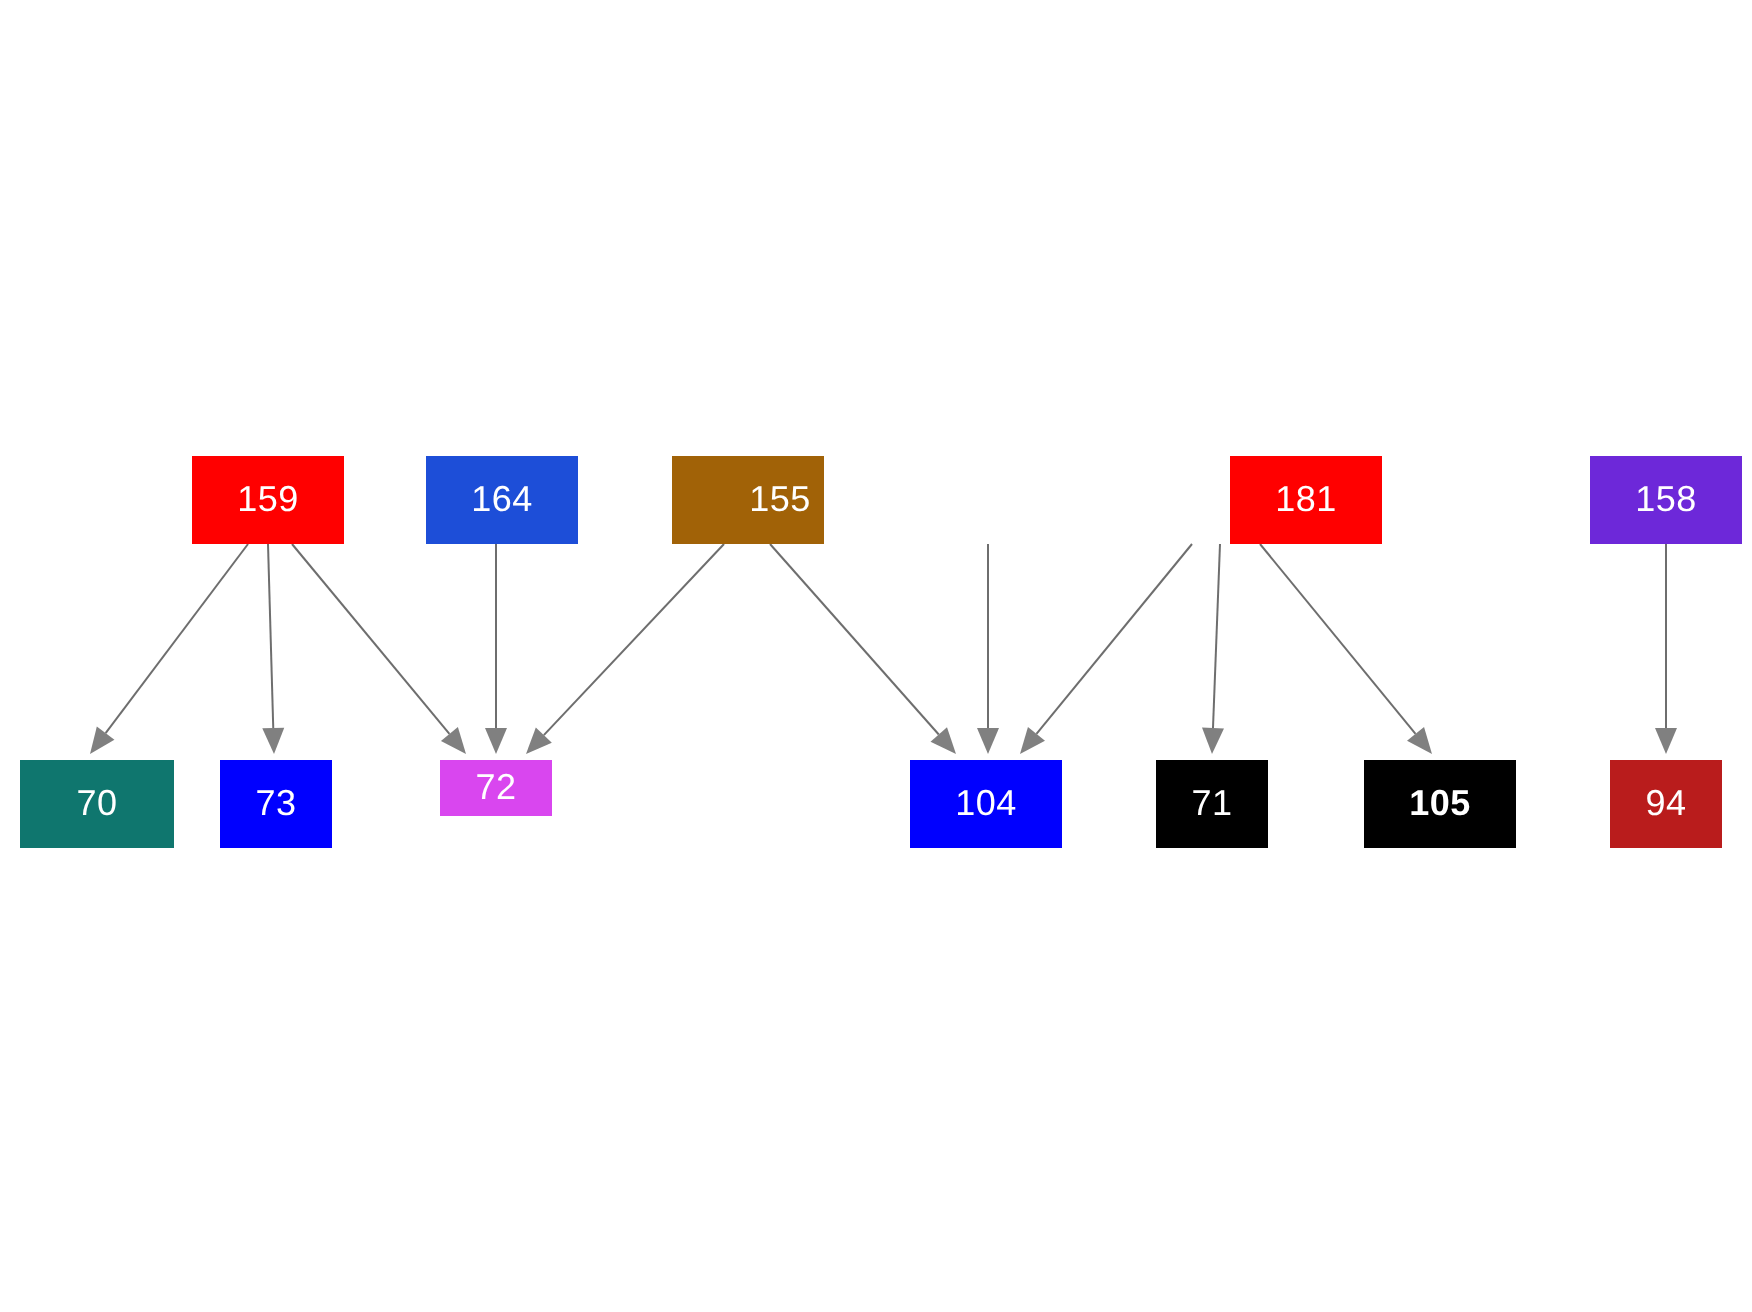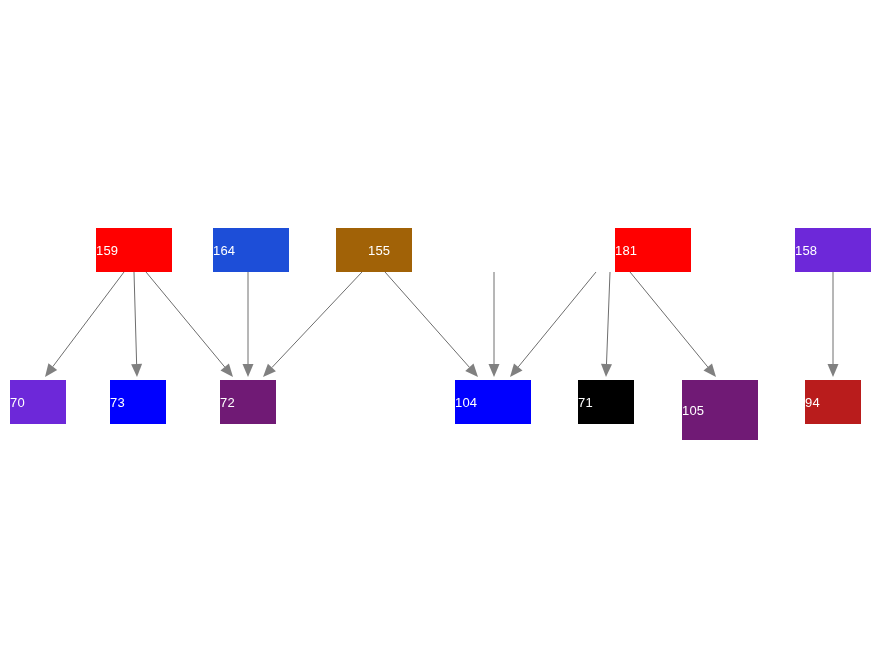--- a/index.html
+++ b/index.html
@@ -21,25 +21,25 @@
     position: absolute;
     left: 0;
     top: 0;
     width: 876px;
     height: 656px;
   }
   .node {
     position: absolute;
     display: flex;
     align-items: center;
-    justify-content: flex-start;
+    justify-content: center;
     box-sizing: border-box;
     color: #ffffff;
     font-family: "Liberation Sans", sans-serif;
-    font-size: 13px;
+    font-size: 18px;
     line-height: 1;
     letter-spacing: 0.2px;
     user-select: none;
   }
   .node-label {
     display: block;
     transform: translateY(-0.5px);
   }
 </style>
 </head>
@@ -100,34 +100,34 @@
     </div>
     <div class="node" style="left: 336px; top: 228px; width: 76px; height: 44px; background: #a16207; padding-left: 32px;">
       <span class="node-label" style="color: rgb(255, 255, 255);">155</span>
     </div>
     <div class="node" style="left: 575px; top: 228px; width: 76px; height: 44px; background: rgb(255, 0, 0); margin-left: 40px;">
       <span class="node-label" style="color: rgb(255, 255, 255);">181</span>
     </div>
     <div class="node" style="left: 795px; top: 228px; width: 76px; height: 44px; background: #6d28d9;">
       <span class="node-label" style="color: rgb(255, 255, 255);">158</span>
     </div>
-    <div class="node" style="left: 10px; top: 380px; width: 56px; height: 44px; background: #6d28d9;">
+    <div class="node" style="left: 10px; top: 380px; width: 77px; height: 44px; background: #0f766e;">
       <span class="node-label" style="color: rgb(255, 255, 255);">70</span>
     </div>
     <div class="node" style="left: 110px; top: 380px; width: 56px; height: 44px; background: rgb(0, 0, 255);">
       <span class="node-label" style="color: rgb(255, 255, 255);">73</span>
     </div>
-    <div class="node" style="left: 220px; top: 380px; width: 56px; height: 44px; background: #701a75;">
+    <div class="node" style="left: 220px; top: 380px; width: 56px; height: 28px; background: #d946ef;">
       <span class="node-label" style="color: rgb(255, 255, 255);">72</span>
     </div>
     <div class="node" style="left: 455px; top: 380px; width: 76px; height: 44px; background: rgb(0, 0, 255);">
       <span class="node-label" style="color: rgb(255, 255, 255);">104</span>
     </div>
     <div class="node" style="left: 578px; top: 380px; width: 56px; height: 44px; background: #000000;">
       <span class="node-label" style="color: rgb(255, 255, 255);">71</span>
     </div>
-    <div class="node" style="left: 682px; top: 380px; width: 76px; height: 60px; background: #701a75;">
+    <div class="node" style="left: 682px; top: 380px; width: 76px; height: 44px; background: #000000; font-weight: bold;">
       <span class="node-label" style="color: rgb(255, 255, 255);">105</span>
     </div>
     <div class="node" style="left: 805px; top: 380px; width: 56px; height: 44px; background: #b91c1c;">
       <span class="node-label" style="color: rgb(255, 255, 255);">94</span>
     </div>
   </div>
 
 </body></html>

